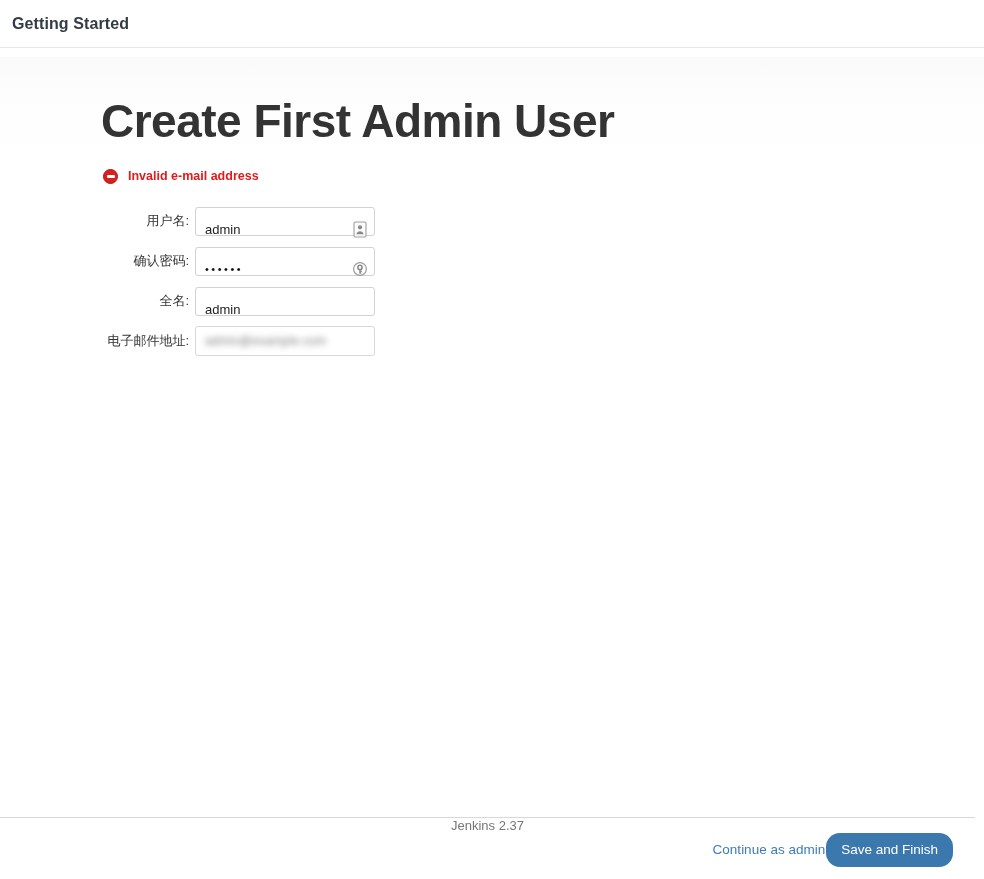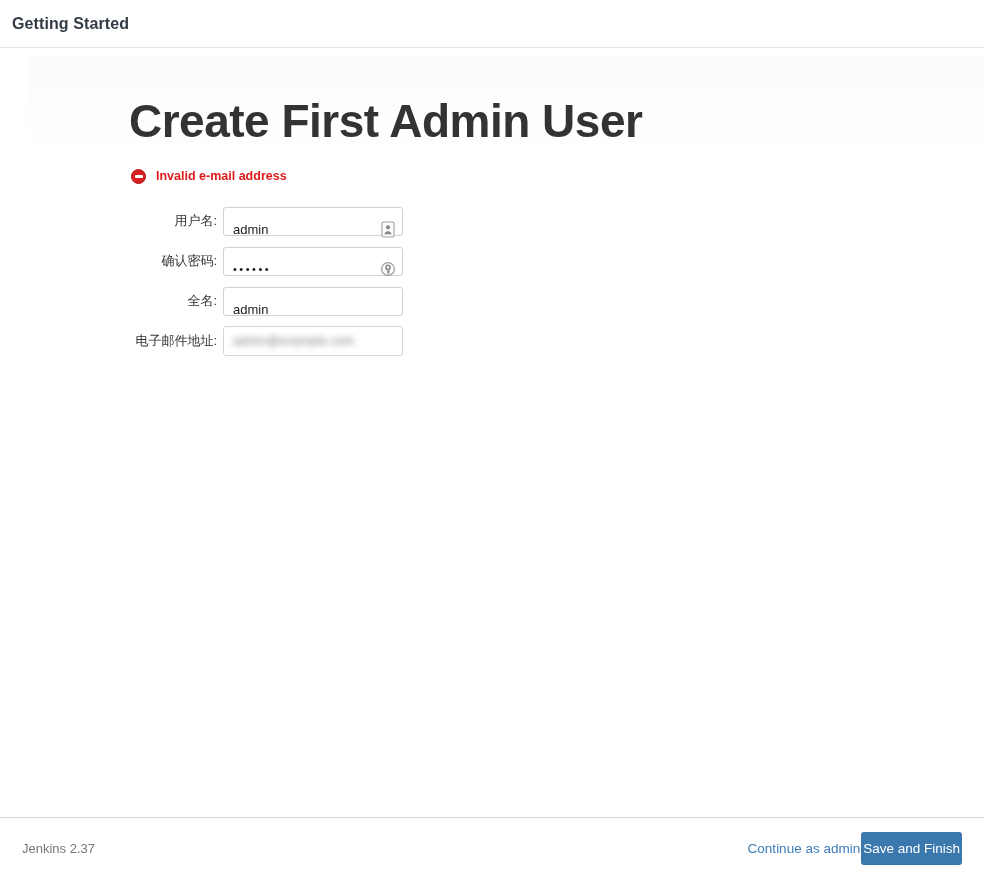--- a/index.html
+++ b/index.html
@@ -35,21 +35,20 @@
 
   
   .main-area {
     position: absolute;
     top: 57px;
     left: 0;
     right: 0;
     bottom: 62px;
     background: linear-gradient(to bottom, #fafafa 0px, #fdfdfd 40px, #ffffff 110px, #ffffff 100%);
     overflow: hidden;
-    margin-left: 28px;
   }
   .content-wrap {
     padding: 40px 0 0 103px;
   }
   .setup-title {
     font-size: 46px;
     font-weight: bold;
     color: #333333;
     line-height: 1.05;
     margin: 0 0 0 -2px;
@@ -160,28 +159,29 @@
     width: 16px;
     height: 17px;
     margin-left: 4px;
     opacity: .82;
   }
 
   
   .page-footer {
     position: absolute;
     left: 0;
-    right: 0;
+    right: 9px;
     bottom: 0;
     height: 62px;
     background: #ffffff;
     border-top: 1px solid #d8d8d8;
     display: flex;
     align-items: center;
     padding: 0 22px 0 22px;
+    flex-direction: column;
   }
   .footer-version {
     font-size: 13px;
     color: #767676;
   }
   .footer-actions {
     margin-left: auto;
     display: flex;
     align-items: center;
     gap: 1px;
@@ -190,22 +190,22 @@
     color: #3d7cb8;
     font-size: 13.5px;
     text-decoration: none;
     cursor: pointer;
   }
   .primary-button {
     background: #3b78ad;
     color: #ffffff;
     font-size: 13.5px;
     border: none;
-    border-radius: 3px;
-    padding: 10px 2px;
+    border-radius: 14px;
+    padding: 10px 15px;
     cursor: pointer;
     font-family: "Liberation Sans", sans-serif;
     line-height: 1;
   }
 </style>
 </head>
 <body>
 
 <div class="page-header">
   <span class="page-header-title">Getting Started</span>

